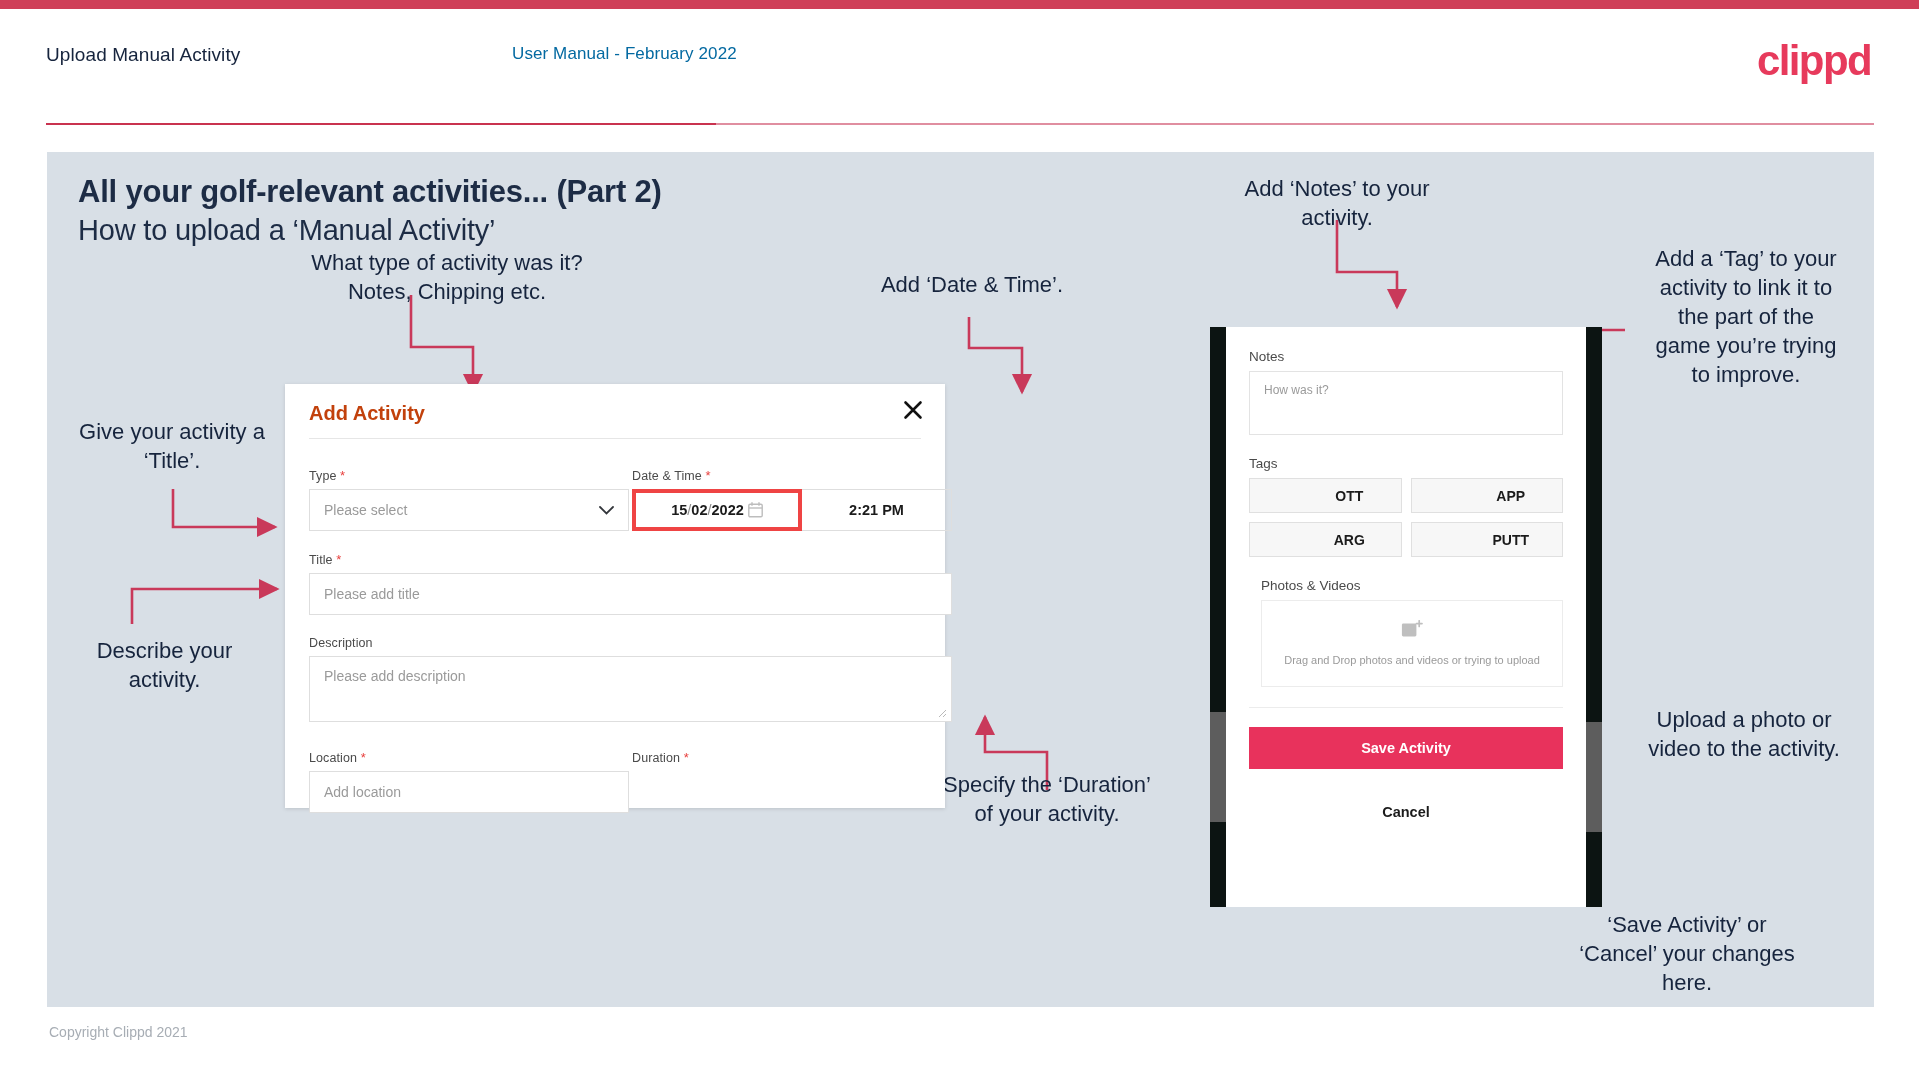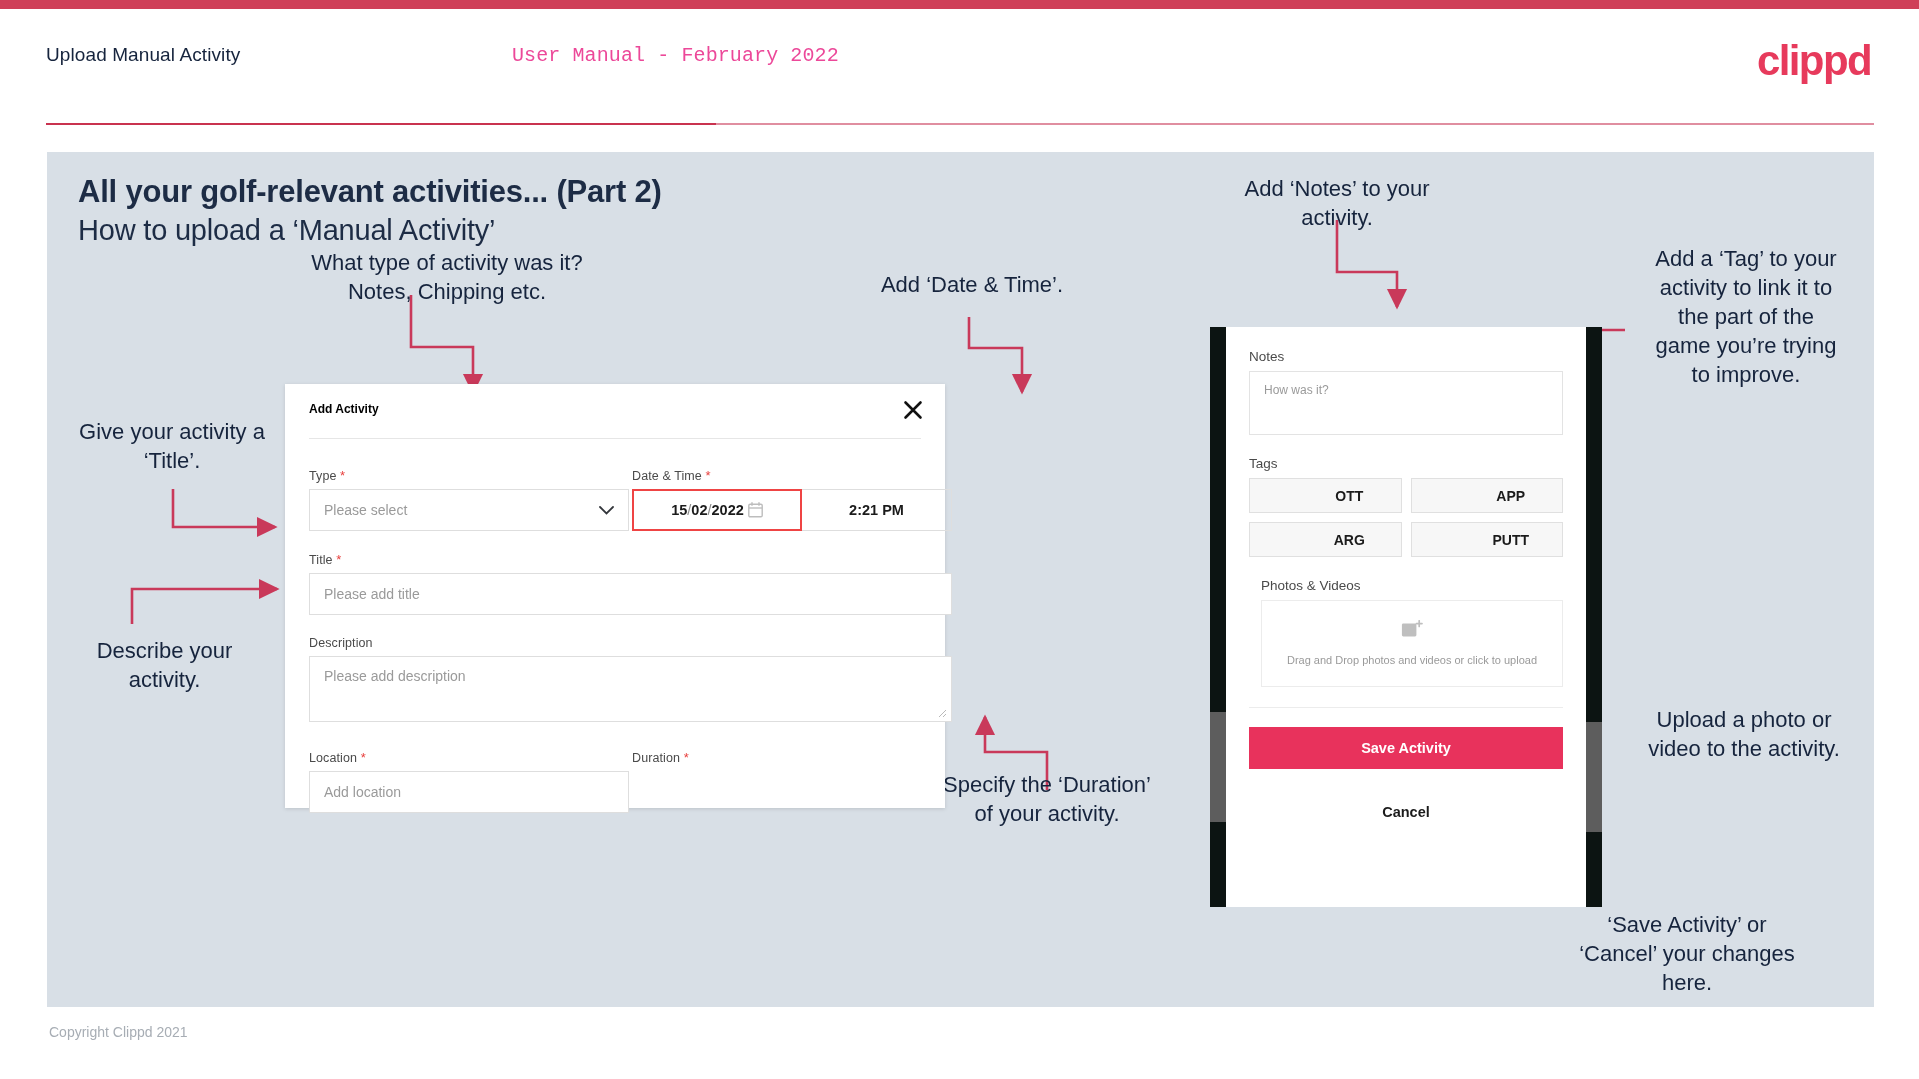--- a/index.html
+++ b/index.html
@@ -17,21 +17,21 @@
     background: #cf4059;
   }
 
   
   .header-title {
     position: absolute; left: 46px; top: 44px;
     font-size: 19px; color: #16243d; letter-spacing: .1px;
   }
   .header-sub {
     position: absolute; left: 512px; top: 44px;
-    font-size: 20px; color: #ec4899; letter-spacing: .1px; font-family: Liberation Mono, monospace;
+    font-size: 17px; color: #0369a1; letter-spacing: .1px;
   }
   .logo {
     position: absolute; right: 48px; top: 40px;
     font-size: 42px; font-weight: 700; color: #e73a5c;
     letter-spacing: -1.6px; line-height: 1;
   }
   .header-rule {
     position: absolute; left: 46px; top: 123px; width: 1828px; height: 2px;
     background: #c9324f;
   }
@@ -79,21 +79,21 @@
     position: absolute; left: 238px; top: 232px;
     width: 660px; height: 424px;
     background: #ffffff;
     box-shadow: 0 1px 4px rgba(0,0,0,.13);
   }
   .dlg-head {
     position: relative; height: 54px;
   }
   .dlg-title {
     position: absolute; left: 24px; top: 18px;
-    font-size: 12px; font-weight: 700; color: #000000;
+    font-size: 20px; font-weight: 700; color: #c2410c;
   }
   .dlg-close {
     position: absolute; right: 19px; top: 13px;
     width: 26px; height: 26px; cursor: pointer;
     color: #111;
   }
   .dlg-close svg { display:block; }
   .dlg-divider {
     position: absolute; left: 24px; top: 54px; width: 612px; height: 1px;
     background: #e6e6e6;
@@ -116,21 +116,21 @@
     display: flex; align-items: center;
     font-size: 14px; color: #9a9a9a;
   }
   .ctl .ph { padding-left: 14px; }
 
   .select-ctl { width: 320px; justify-content: space-between; }
   .chev { padding-right: 14px; color: #33363b; }
 
   .dt-wrap { display: flex; width: 320px; }
   .dt-date {
-    width: 170px; border: 2px solid #ef4444; height: 42px;
+    width: 170px; border: 4px solid #ef4444; height: 42px;
     display: flex; align-items: center; justify-content: center;
     gap: 0; font-size: 14.5px; color: #1b1b1b; font-weight: 700;
   }
   .dt-date .slash { color: #8a8a8a; font-weight: 400; }
   .cal-ico { color:#bdbdbd; display:flex; align-items:center; margin-left:4px;}
   .dt-time {
     width: 150px; border: 1px solid #dedede; border-left: none; height: 42px;
     display: flex; align-items: center; justify-content: center;
     font-size: 14.5px; color: #1b1b1b; font-weight: 700;
   }
@@ -417,21 +417,21 @@
           <div style="margin-top:21px;padding-left:12px;">
             <span class="ph-sec-label">Photos &amp; Videos</span>
             <div class="dropzone">
               <span style="color:#bfbfbf;">
                 <svg width="22" height="20" viewBox="0 0 22 20">
                   <rect x="0.9" y="3.4" width="14.5" height="13" rx="1.4" fill="currentColor"></rect>
                   <path d="M18.2,0.8 L18.2,6.4 M15.4,3.6 L21,3.6" stroke="currentColor" stroke-width="1.7" stroke-linecap="round" fill="none"></path>
                 </svg>
               </span>
               <span class="dz-text">Drag and Drop photos and videos or
-click to upload</span>
+trying to upload</span>
             </div>
           </div>
 
           <div class="ph-divider" style="margin-top:20px;"></div>
 
           <div class="save-btn" style="margin-top:19px;">Save Activity</div>
 
           <div class="cancel-btn" style="margin-top:35px;">Cancel</div>
 
         </div>

